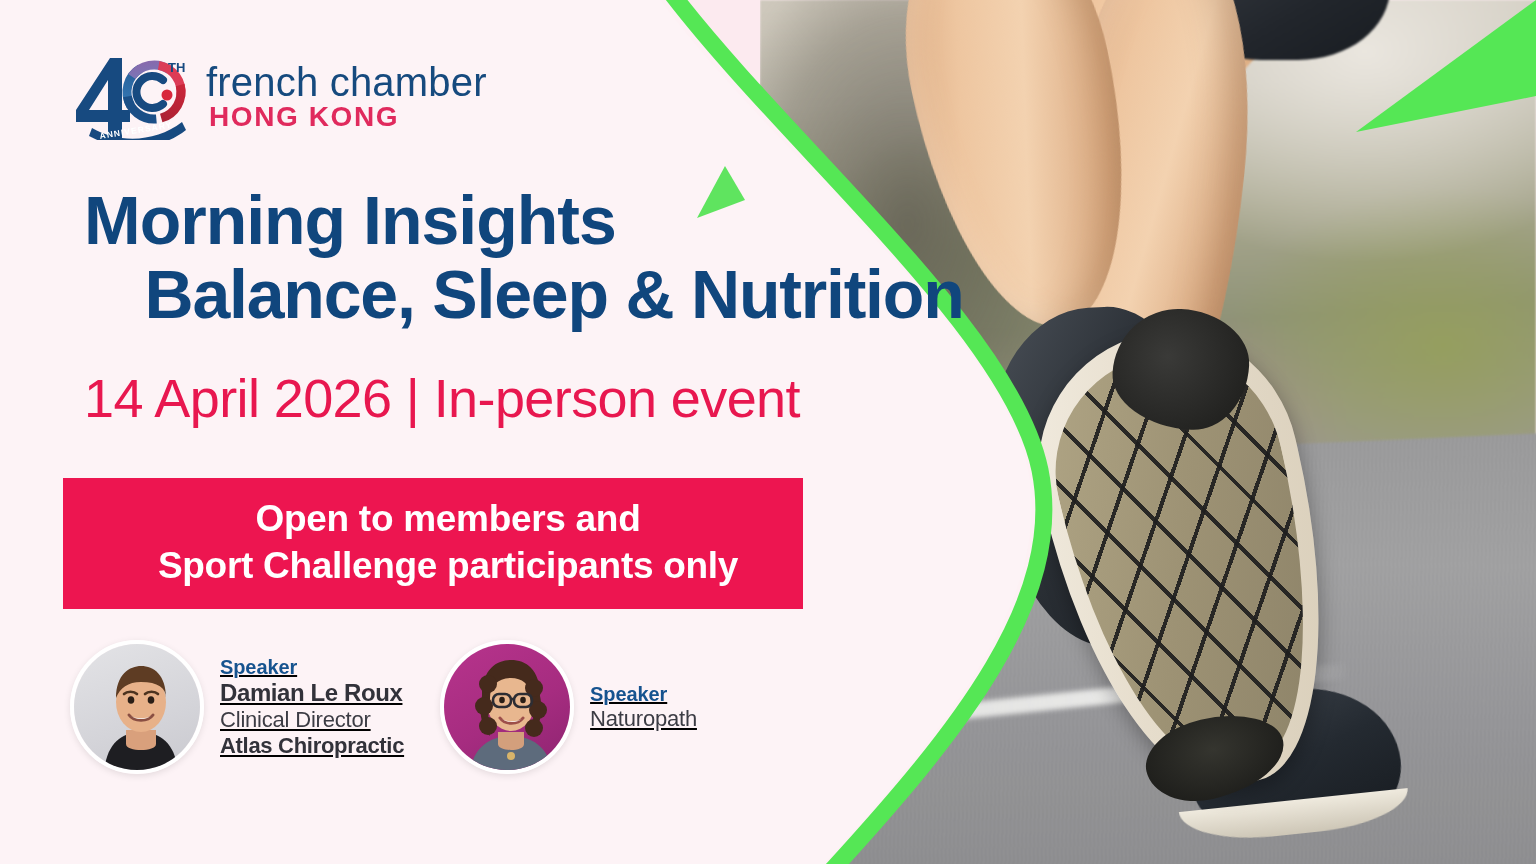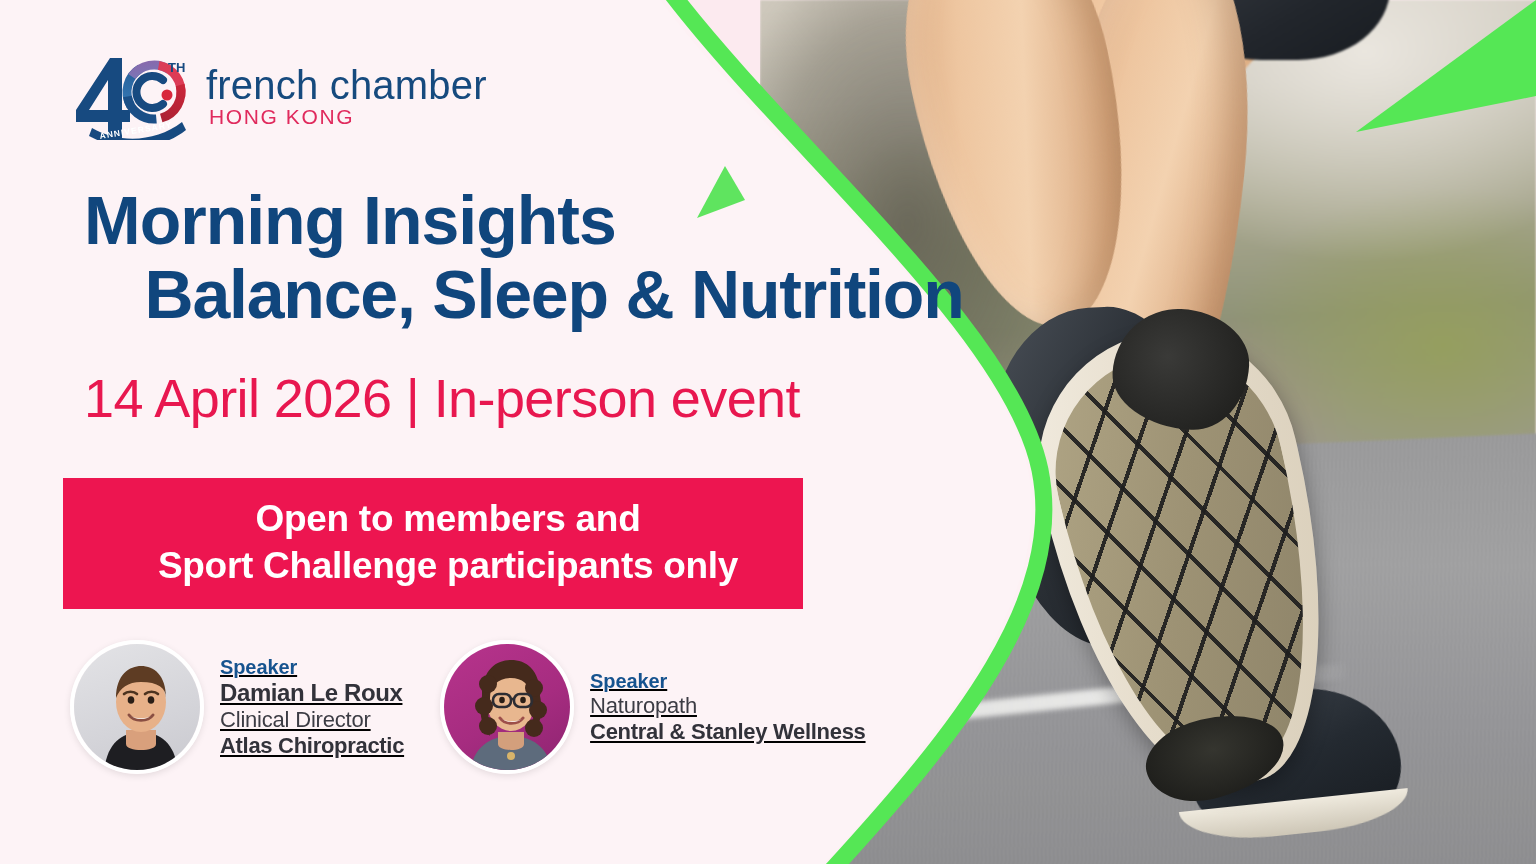--- a/index.html
+++ b/index.html
@@ -263,22 +263,22 @@
   .logo-mark { width: 122px; height: 88px; display: block; }
   .logo-words { display: flex; flex-direction: column; gap: 1px; }
   .logo-name {
     font-size: 40px;
     font-weight: 400;
     color: #164a7e;
     letter-spacing: 0.2px;
     line-height: 1;
   }
   .logo-sub {
-    font-size: 21px;
-    font-weight: 400;
+    font-size: 28px;
+    font-weight: 700;
     color: #e02a5d;
     letter-spacing: 1.6px;
     line-height: 1;
     padding-left: 3px;
   }
 
   
   .headline {
     position: absolute;
     left: 84px;
@@ -555,19 +555,18 @@
               <ellipse cx="79" cy="56" rx="2.8" ry="3.2" fill="#2a1e16"></ellipse>
               <path d="M56,74 C61,81 74,81 79,74" stroke="#9d4f4a" stroke-width="3" fill="none" stroke-linecap="round"></path>
               <path d="M58,75 C63,79 73,79 78,75 C73,78 63,78 58,75 Z" fill="#ffffff"></path>
               <circle cx="67" cy="112" r="4" fill="#d8b46a"></circle>
             </g>
           </svg>
         </div>
         <div class="speaker-meta">
           <div class="speaker-role-label">Speaker</div>
           <div class="speaker-title">Naturopath</div>
-          <div class="speaker-org">Central &amp; Stanley Wellness</div>
         </div>
       </div>
 
     </div>
   </div>
 </div>
 
 </body></html>

